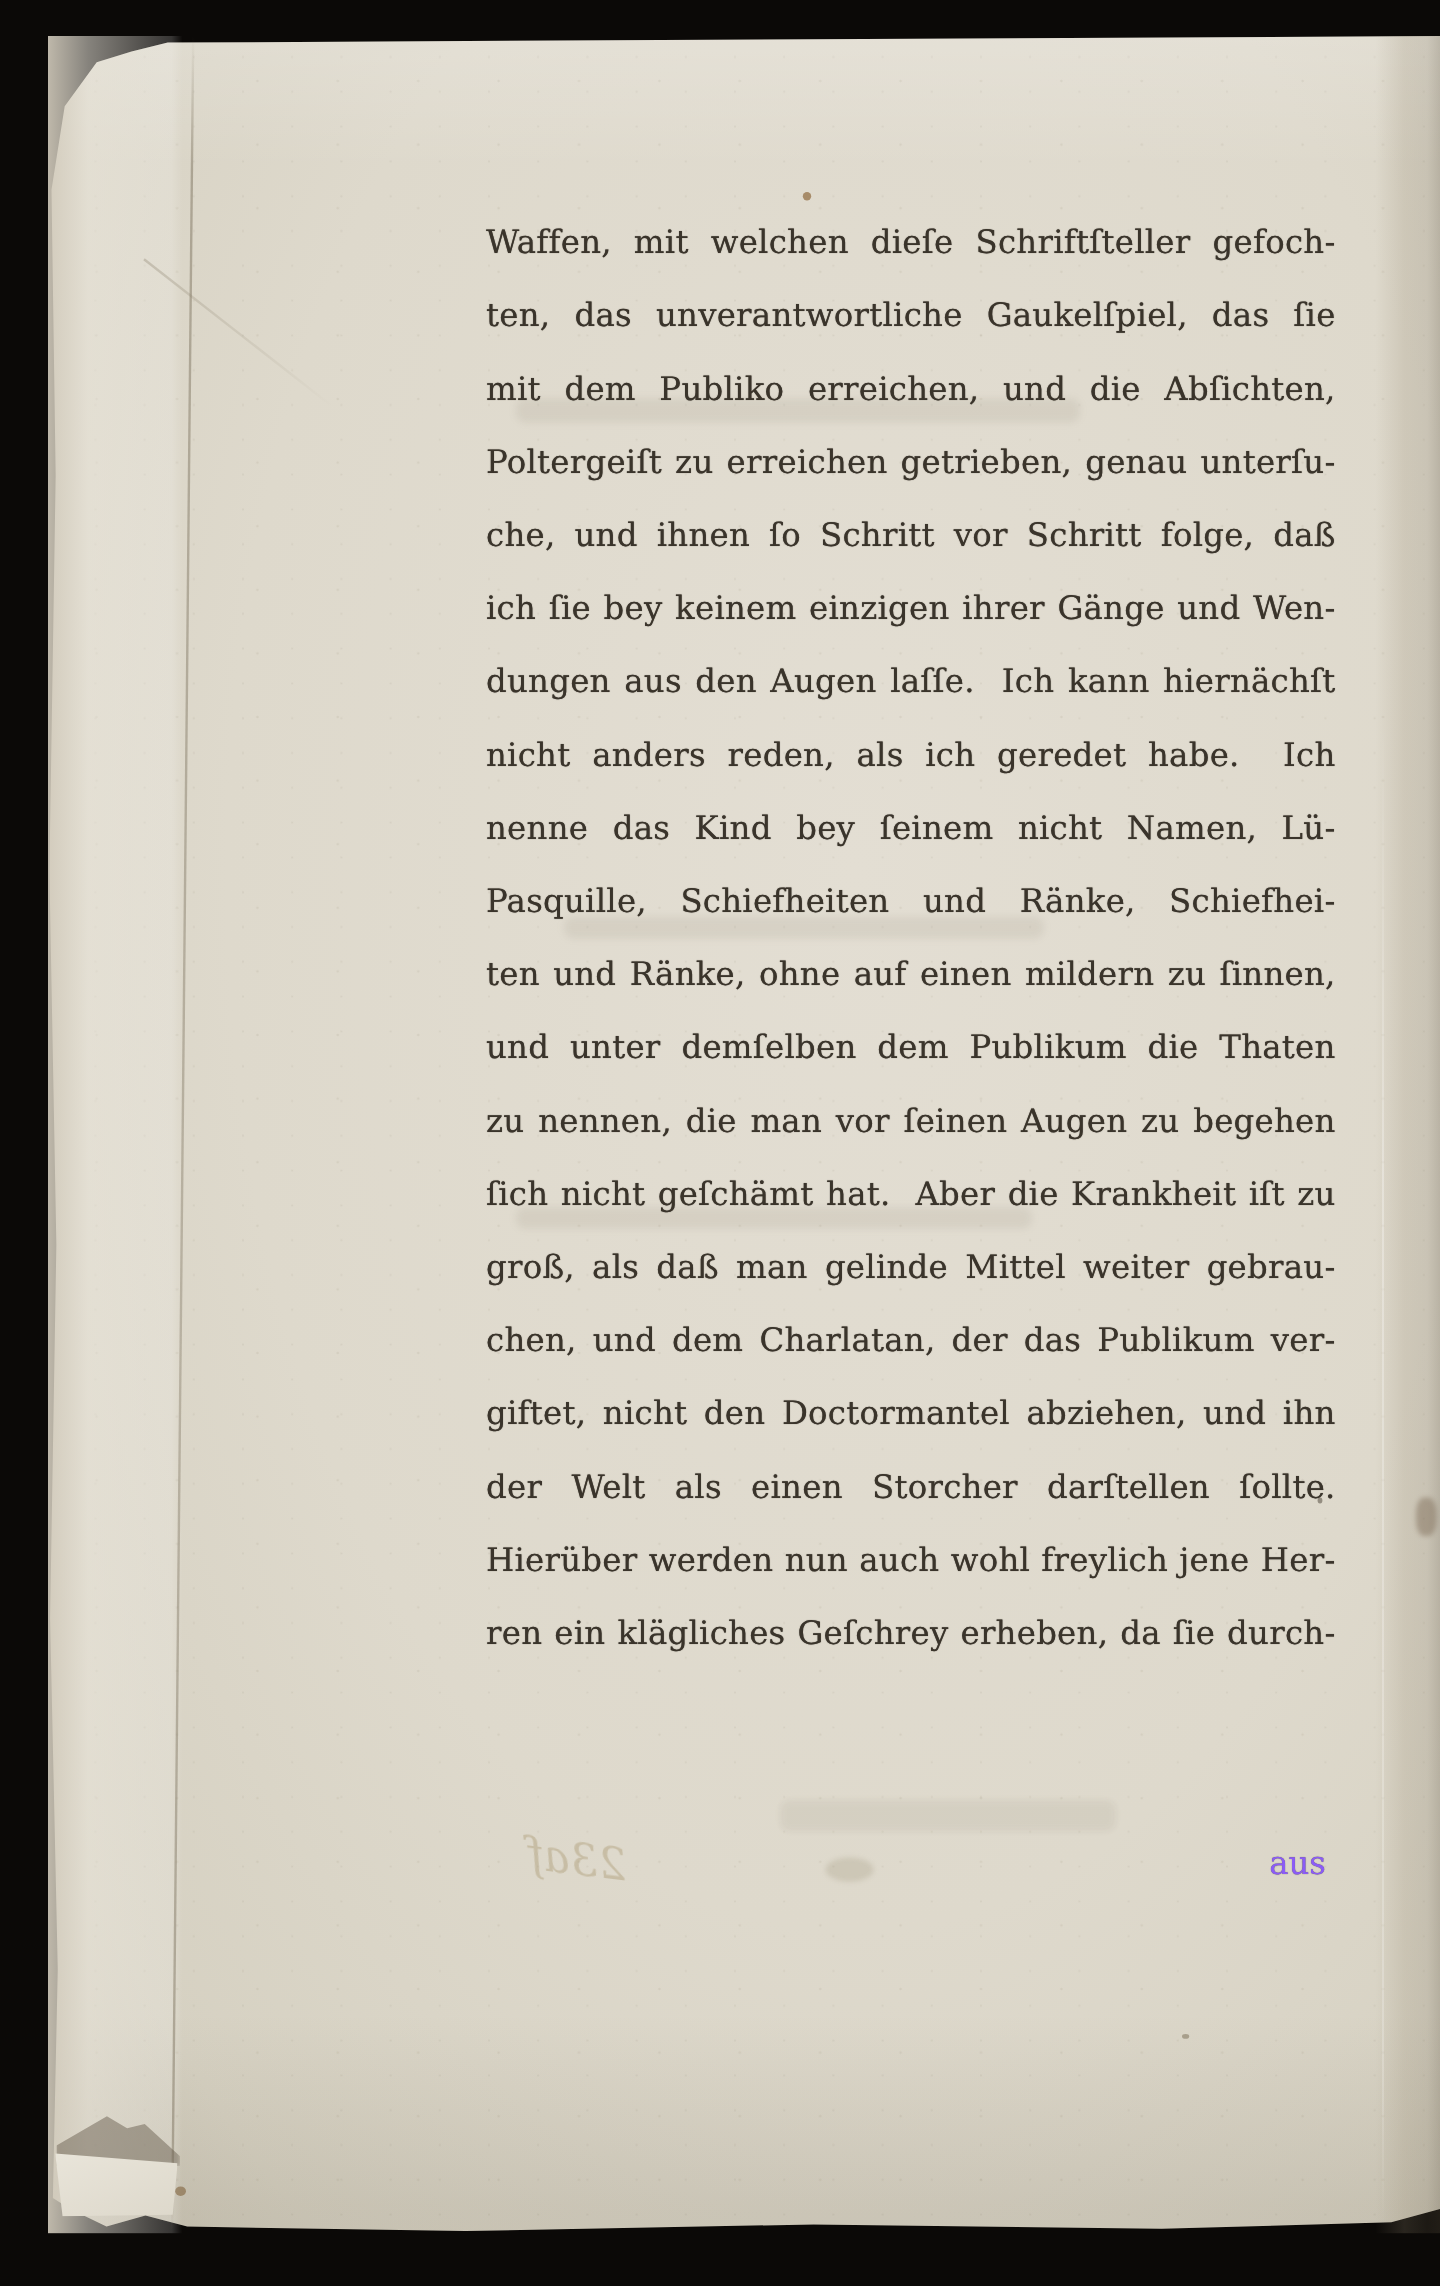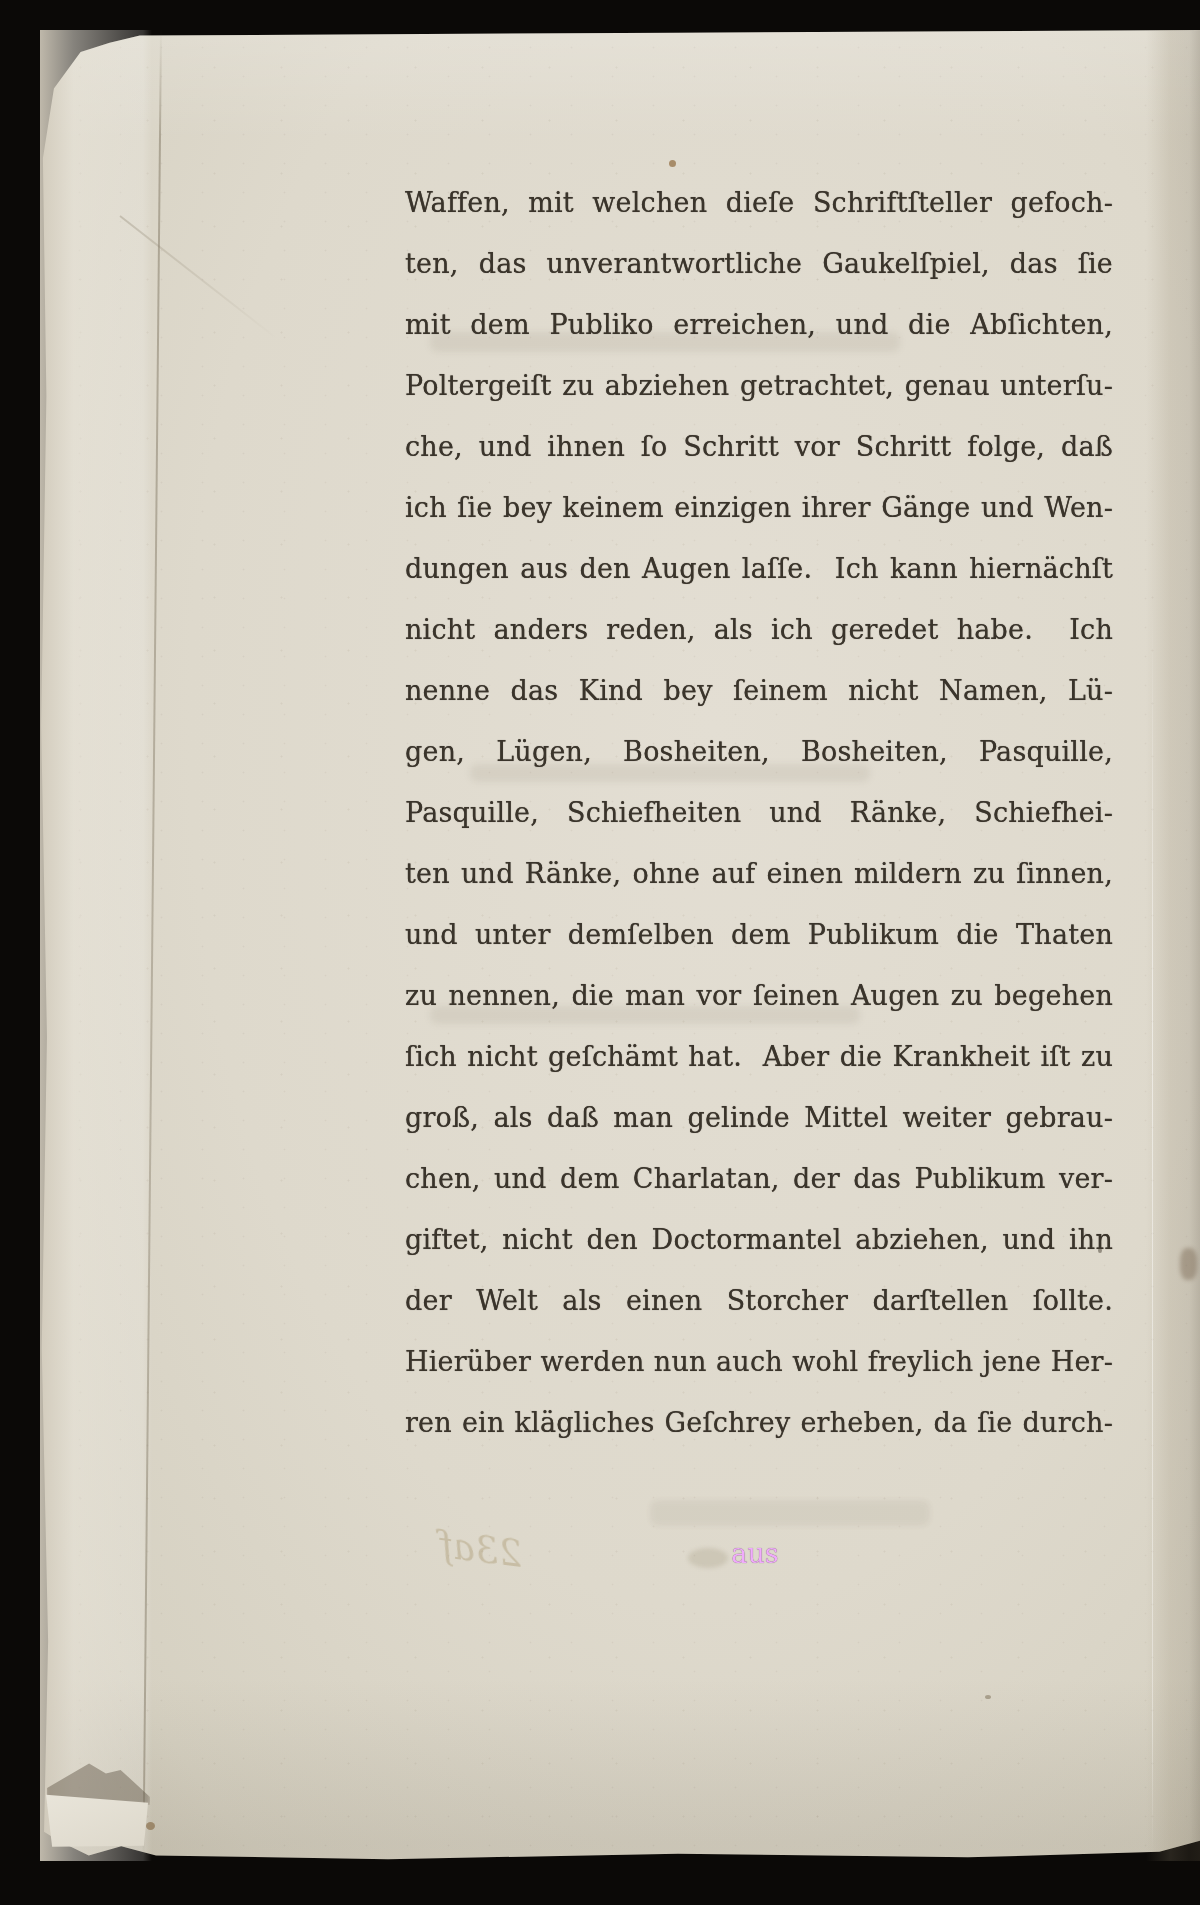--- a/index.html
+++ b/index.html
@@ -58,22 +58,22 @@
   .ghost-hand{position:absolute;left:392px;top:1525px;width:130px;height:50px;
     font-style:italic;font-size:37px;color:#96804f;opacity:.30;filter:blur(.6px);
     transform:scaleX(-1) rotate(-7deg);}
   .ghost-star{position:absolute;left:688px;top:1548px;width:40px;height:20px;
     background:rgba(130,115,85,.18);filter:blur(2px);border-radius:50%;}
   
   .text-block{position:absolute;left:405px;top:172px;width:708px;color:#3a342b;}
   .line{height:61px;line-height:61px;font-size:27px;letter-spacing:.2px;
     white-space:pre-wrap;text-align:justify;text-align-last:justify;
     text-shadow:0 0 .7px rgba(58,52,43,.85);}
-  .catchword-row{position:absolute;left:405px;top:1538px;width:700px;text-align:center;
-    font-size:27px;color:#f0abfc;text-shadow:0 0 .7px rgba(58,52,43,.85);}
+  .catchword-row{position:absolute;left:405px;top:1538px;width:700px;text-align:right;
+    font-size:27px;color:#8b5cf6;text-shadow:0 0 .7px rgba(58,52,43,.85);}
 </style>
 </head>
 <body>
 
 <div id="stage">
 
   <div class="paper"></div>
 
   <div class="edge-strip"></div>
   <div class="crease-v"></div>
@@ -85,27 +85,26 @@
   <div class="ghost g2"></div>
   <div class="ghost g3"></div>
   <div class="ghost g4"></div>
   <div class="ghost-hand">23af</div>
   <div class="ghost-star"></div>
 
   <div class="text-block">
     <div class="line">Waffen, mit welchen dieſe Schriftſteller gefoch-</div>
     <div class="line">ten, das unverantwortliche Gaukelſpiel, das ſie</div>
     <div class="line">mit dem Publiko erreichen, und die Abſichten,</div>
-    <div class="line">Poltergeiſt zu abziehen getrachtet, genau unterſu-</div>
+    <div class="line">Poltergeiſt zu erreichen getrieben, genau unterſu-</div>
     <div class="line">che, und ihnen ſo Schritt vor Schritt folge, daß</div>
     <div class="line">ich ſie bey keinem einzigen ihrer Gänge und Wen-</div>
     <div class="line">dungen aus den Augen laſſe.  Ich kann hiernächſt</div>
     <div class="line">nicht anders reden, als ich geredet habe.  Ich</div>
     <div class="line">nenne das Kind bey ſeinem nicht Namen, Lü-</div>
-    <div class="line">gen, Lügen, Bosheiten, Bosheiten, Pasquille,</div>
     <div class="line">Pasquille, Schiefheiten und Ränke, Schiefhei-</div>
     <div class="line">ten und Ränke, ohne auf einen mildern zu ſinnen,</div>
     <div class="line">und unter demſelben dem Publikum die Thaten</div>
     <div class="line">zu nennen, die man vor ſeinen Augen zu begehen</div>
     <div class="line">ſich nicht geſchämt hat.  Aber die Krankheit iſt zu</div>
     <div class="line">groß, als daß man gelinde Mittel weiter gebrau-</div>
     <div class="line">chen, und dem Charlatan, der das Publikum ver-</div>
     <div class="line">giftet, nicht den Doctormantel abziehen, und ihn</div>
     <div class="line">der Welt als einen Storcher darſtellen ſollte.</div>
     <div class="line">Hierüber werden nun auch wohl freylich jene Her-</div>

